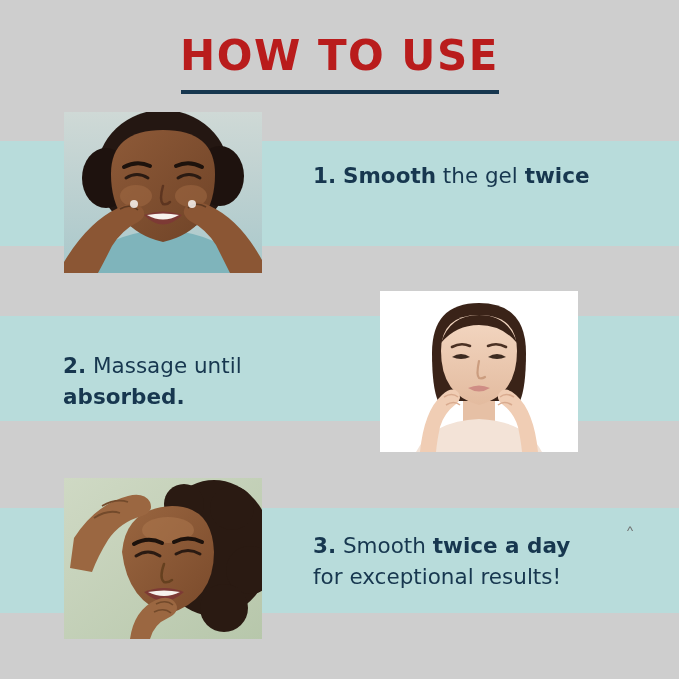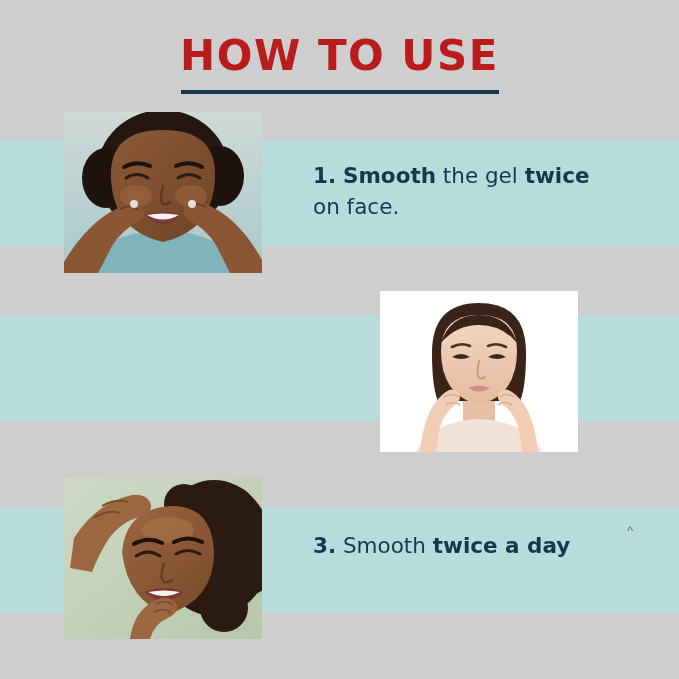--- a/index.html
+++ b/index.html
@@ -145,21 +145,20 @@
       <path d="M56 97 q10 -6 18 1" stroke="#5e3a22" stroke-width="1.6" fill="none"></path>
       <path d="M142 95 q-10 -6 -18 1" stroke="#5e3a22" stroke-width="1.6" fill="none"></path>
 
       <circle cx="70" cy="92" r="4" fill="#ffffff" opacity="0.8"></circle>
       <circle cx="128" cy="92" r="4" fill="#ffffff" opacity="0.8"></circle>
     </svg>
   </div>
 
   <div class="step step-1">
     <span class="num">1.</span><span> </span><span class="bold">Smooth</span><span> the gel </span><span class="bold">twice</span><br>
-    <span>on face.</span>
   </div>
 
   <div class="photo photo-2">
     <svg viewBox="0 0 198 161" preserveAspectRatio="xMidYMid slice">
       <defs>
         <linearGradient id="sk2" x1="0" y1="0" x2="0" y2="1">
           <stop offset="0%" stop-color="#f3d7c2"></stop>
           <stop offset="100%" stop-color="#e3bb9f"></stop>
         </linearGradient>
       </defs>
@@ -187,20 +186,24 @@
 
       <path d="M40 161 Q44 120 62 104 Q72 95 78 101 Q83 107 76 113 Q64 122 60 136 Q57 150 56 161 Z" fill="#f0cdb4"></path>
       <path d="M158 161 Q154 120 136 104 Q126 95 120 101 Q115 107 122 113 Q134 122 138 136 Q141 150 142 161 Z" fill="#f0cdb4"></path>
       <path d="M64 106 q8 -5 14 0" stroke="#d9ab8f" stroke-width="1.5" fill="none"></path>
       <path d="M134 106 q-8 -5 -14 0" stroke="#d9ab8f" stroke-width="1.5" fill="none"></path>
       <path d="M66 114 q8 -5 14 0" stroke="#d9ab8f" stroke-width="1.5" fill="none"></path>
       <path d="M132 114 q-8 -5 -14 0" stroke="#d9ab8f" stroke-width="1.5" fill="none"></path>
     </svg>
   </div>
 
+  <div class="step step-2">
+    <span class="num">2.</span><span> Massage until</span><br>
+    <span class="bold">absorbed.</span>
+  </div>
 
   <div class="photo photo-3">
     <svg viewBox="0 0 198 161" preserveAspectRatio="xMidYMid slice">
       <defs>
         <linearGradient id="bg3" x1="0" y1="0" x2="1" y2="1">
           <stop offset="0%" stop-color="#cfd9c4"></stop>
           <stop offset="100%" stop-color="#b7c7ab"></stop>
         </linearGradient>
         <linearGradient id="sk3" x1="0" y1="0" x2="1" y2="1">
           <stop offset="0%" stop-color="#9a6640"></stop>
@@ -234,17 +237,18 @@
       <path d="M30 40 q14 -9 26 -5" stroke="#734a2b" stroke-width="1.8" fill="none"></path>
 
       <path d="M66 161 Q70 132 92 122 Q106 116 112 126 Q116 134 104 140 Q90 146 86 161 Z" fill="#9b6741"></path>
       <path d="M92 126 q10 -5 17 1" stroke="#734a2b" stroke-width="1.6" fill="none"></path>
       <path d="M90 134 q10 -5 17 1" stroke="#734a2b" stroke-width="1.6" fill="none"></path>
     </svg>
   </div>
 
   <div class="step step-3">
     <span class="num">3.</span><span> Smooth </span><span class="bold">twice a day</span><br>
+    <span>for exceptional results!</span>
   </div>
 
   <div class="scroll-caret">^</div>
 
 </div>
 
 </body></html>

